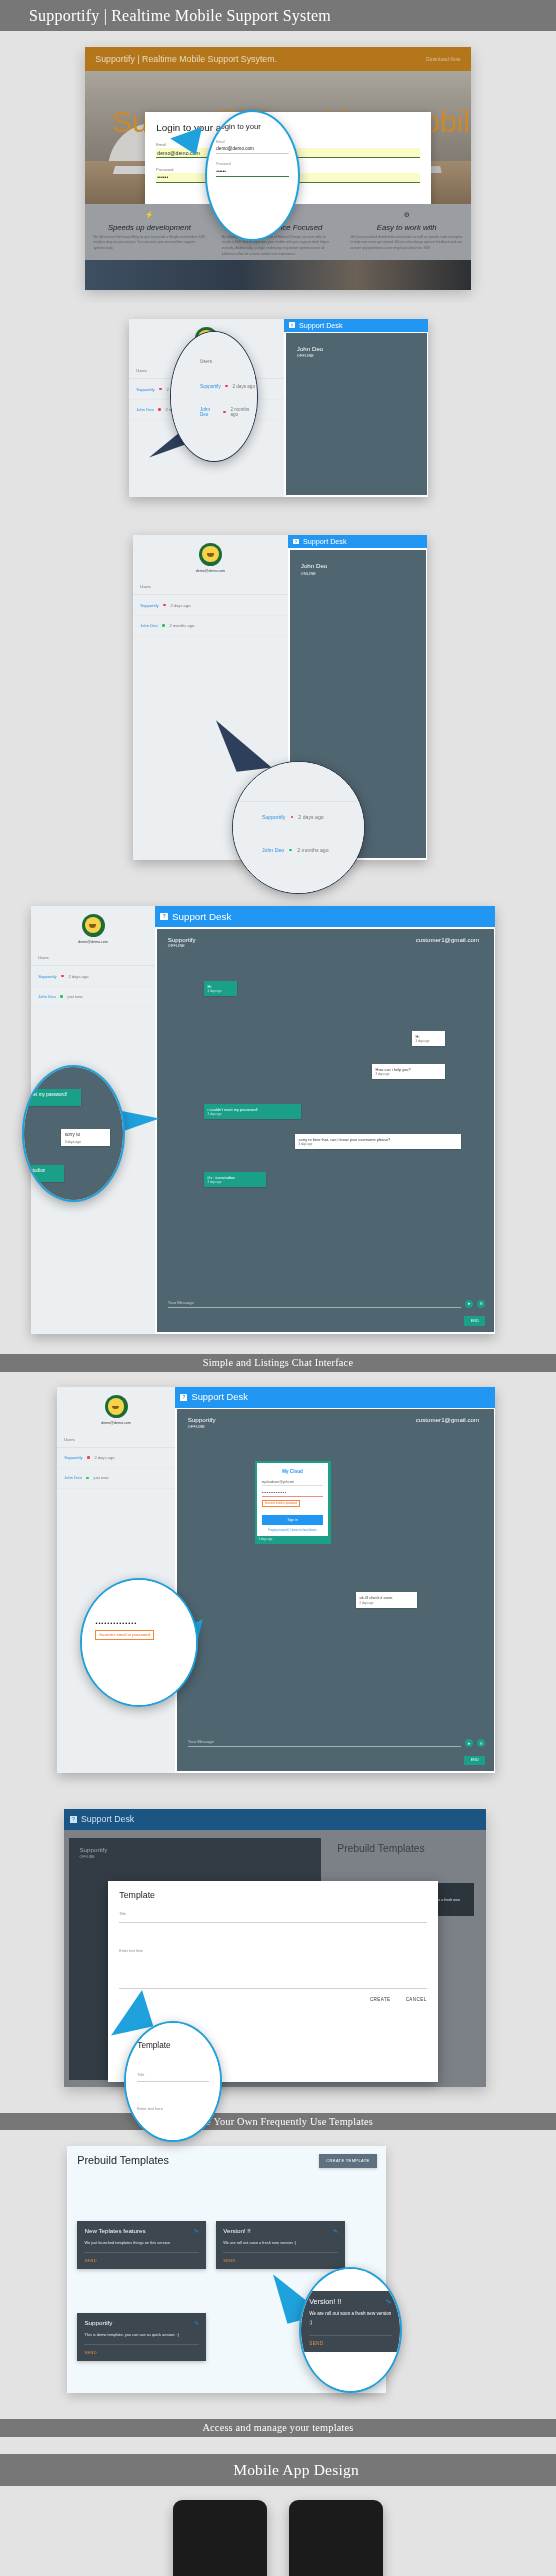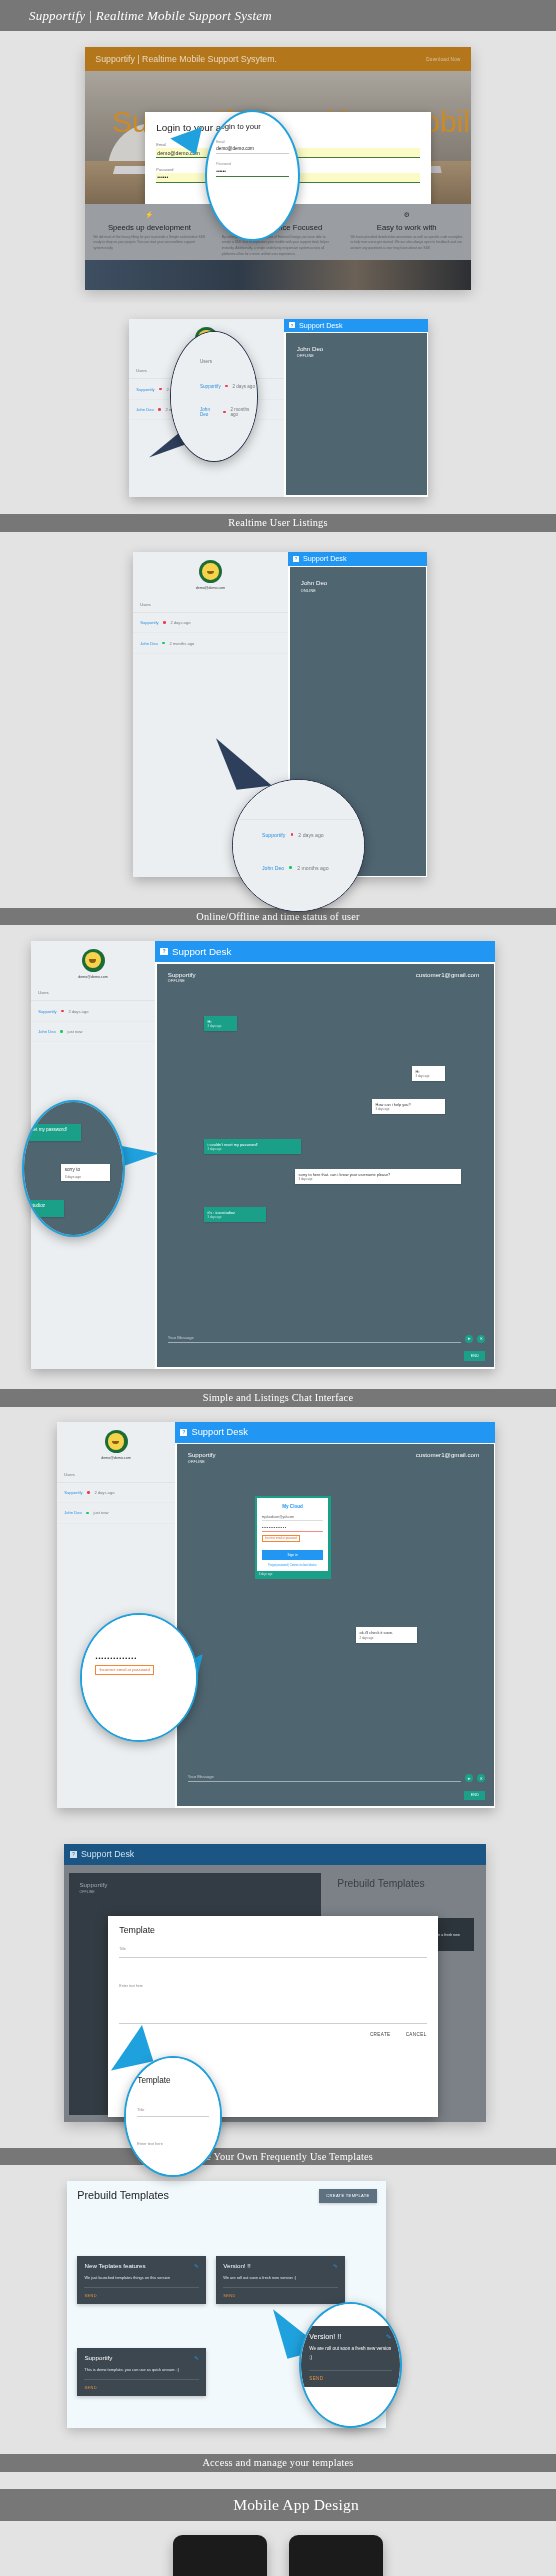--- a/index.html
+++ b/index.html
@@ -14,21 +14,21 @@
 
   
   .banner {
     width: 556px;
     background: #777777;
     color: #ffffff;
     font-family: "Liberation Serif", serif;
     text-align: center;
     letter-spacing: 0.2px;
   }
-  .banner.title-bar { height: 31px; line-height: 31px; font-size: 13px; text-align: left; padding-left: 29px; font-style: italic; }
+  .banner.title-bar { height: 31px; line-height: 31px; font-size: 16px; text-align: left; padding-left: 29px; }
   .banner.cap { height: 17.5px; line-height: 17.5px; font-size: 10.3px; }
   .banner.big { height: 32px; line-height: 32px; font-size: 15.5px; padding-left: 36px; }
   .gap { width: 556px; background: #e3e3e3; }
 
   
   .section { position: relative; width: 556px; background: #e3e3e3; }
   .shot {
     position: absolute;
     background: #fff;
     box-shadow: 0 5.2px 13.4px rgba(0,0,0,.22);
@@ -51,21 +51,21 @@
     position:absolute; left:60px; top:41px; width:286px; height:108px;
     background:#fff; box-shadow:0 2.1px 8.2px rgba(0,0,0,.28); padding:9.3px 11.3px 0 11.3px;
   }
   .s1-login h3 { font-size:9.8px; font-weight:400; color:#222; margin-bottom:9.3px; }
   .fld { margin-bottom:8.2px; }
   .fld .lbl { font-size:3.9px; color:#7a7a7a; margin-bottom:1px; }
   .fld .inp { background:#fbfbc5; border-bottom:0.5px solid #3f7a3f; height:10.3px; font-size:5.2px; color:#2c2c2c; padding:1.5px 1px 0 1px; }
   .s1-features { height:56px; background:#9a9ea3; display:flex; padding-top:6.2px; }
   .feat { flex:1; text-align:center; padding:0 8.2px; }
   .feat .ic { font-size:6.7px; color:#2b2b2b; margin-bottom:4.1px; }
-  .feat .ft { font-size:7.7px; color:#20232a; margin-bottom:3.1px; }
+  .feat .ft { font-size:7.7px; color:#20232a; margin-bottom:3.1px;font-style:italic; }
   .feat .fb { font-size:3.3px; line-height:1.7; color:#5d6167; text-align:left; }
   .s1-footimg { height:30px; background:linear-gradient(90deg,#3e4f62,#2f3b49 40%,#6b6156 70%,#2c2f33); }
 
   
   .mag { position:absolute; border-radius:50%; overflow:hidden; background:#fff;
          box-shadow: 0 3.1px 10.3px rgba(0,0,0,.3); }
   .mag.blue { border:2.6px solid #1fa1dd; }
   .mag.dark { border:1.5px solid #23304c; }
 
   
@@ -239,21 +239,20 @@
         </div>
         <div style="margin-top:18.5px;display:flex;gap:4.6px;align-items:center;font-size:4.6px">
           <span style="color:#2f8fe0">John Deo</span>
           <span class="dot red"></span>
           <span style="color:#76797c">2 months ago</span>
         </div>
       </div>
     </div>
   </div>
 
-  <div class="banner cap">Realtime User Listings</div>
 
   <div class="section" style="height:376px">
     <div class="appwin" style="left:133px;top:20.6px;width:294px;height:325px">
       <div class="side" style="width:155px">
         <div class="ava"></div>
         <div class="mail">demo@demo.com</div>
         <div class="users">Users</div>
         <div class="urow">
           <span class="nm">Supportify</span>
           <span class="dot red"></span>
@@ -290,21 +289,20 @@
         </div>
         <div style="position:absolute;left:29px;top:85px;display:flex;gap:5.2px;align-items:center;font-size:5.2px">
           <span style="color:#2f8fe0">John Deo</span>
           <span class="dot green"></span>
           <span style="color:#76797c">2 months ago</span>
         </div>
       </div>
     </div>
   </div>
 
-  <div class="banner cap">Online/Offline and time status of user</div>
 
   <div class="section" style="height:464px">
     <div class="appwin" style="left:31px;top:15.5px;width:464px;height:428px">
       <div class="side" style="width:124px">
         <div class="ava"></div>
         <div class="mail">demo@demo.com</div>
         <div class="users">Users</div>
         <div class="urow">
           <span class="nm">Supportify</span>
           <span class="dot red"></span>

